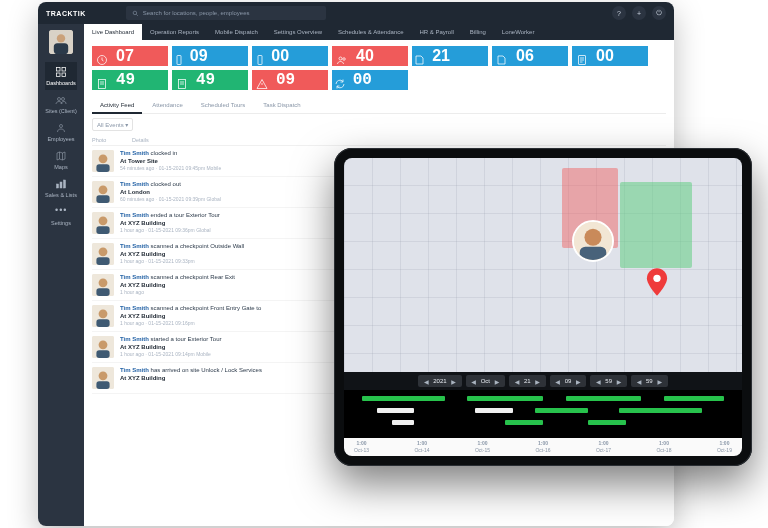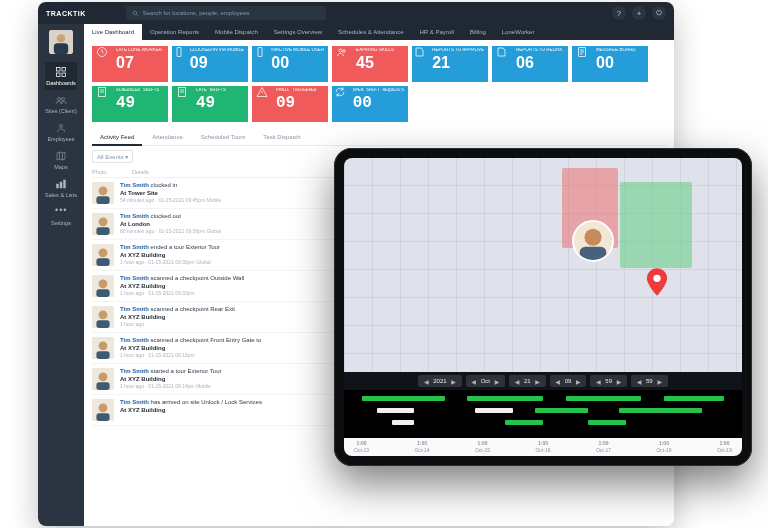--- a/index.html
+++ b/index.html
@@ -55,21 +55,21 @@
     padding: 0 8px; font-size: 6px; color: #aab4c2; display: flex;
     align-items: center; white-space: nowrap;
   }
   .tab.active { background: #fff; color: #1f2833; }
 
   .content { flex: 1; background: #fff; overflow: hidden; padding: 6px 8px; }
 
   .tile-rows { display: flex; flex-direction: column; gap: 4px; margin-bottom: 8px; }
   .tile-row { display: flex; gap: 4px; }
   .tile {
-    height: 36px; display: flex; align-items: flex-start; color: #fff;
+    height: 20px; display: flex; align-items: flex-end; color: #fff;
     position: relative;
   }
   .tile .tile-icon {
     width: 20px; display: flex; align-items: center; justify-content: center;
   }
   .tile .tile-icon svg { width: 12px; height: 12px; stroke: #fff; fill: none; stroke-width: 1.5; }
   .tile .tile-body { flex: 1; padding: 2px 4px; display: flex; flex-direction: column; justify-content: center; }
   .tile .tile-label { font-size: 4.5px; line-height: 1; opacity: .95; white-space: nowrap; overflow: hidden; text-overflow: ellipsis; }
   .tile .tile-value { font-size: 16px; font-weight: 600; line-height: 1; margin-top: 2px; }
   .row1 .tile { width: 76px; }
@@ -299,21 +299,21 @@
                 <div class="tile" style="background: rgb(240, 90, 90);">
                   <div class="tile-icon">
                     <svg viewBox="0 0 24 24">
                       <circle cx="9" cy="9" r="3"></circle>
                       <circle cx="16" cy="10" r="2.5"></circle>
                       <path d="M3 20c0-3 3-5 6-5s6 2 6 5"></path>
                     </svg>
                   </div>
                   <div class="tile-body">
                     <div class="tile-label">EXPIRING SKILLS</div>
-                    <div class="tile-value">45</div>
+                    <div class="tile-value">40</div>
                   </div>
                 </div>
                 <div class="tile" style="background: rgb(37, 157, 217);">
                   <div class="tile-icon">
                     <svg viewBox="0 0 24 24">
                       <path d="M4 4h10l4 4v12H4z"></path>
                     </svg>
                   </div>
                   <div class="tile-body">
                     <div class="tile-label">REPORTS TO APPROVE</div>

